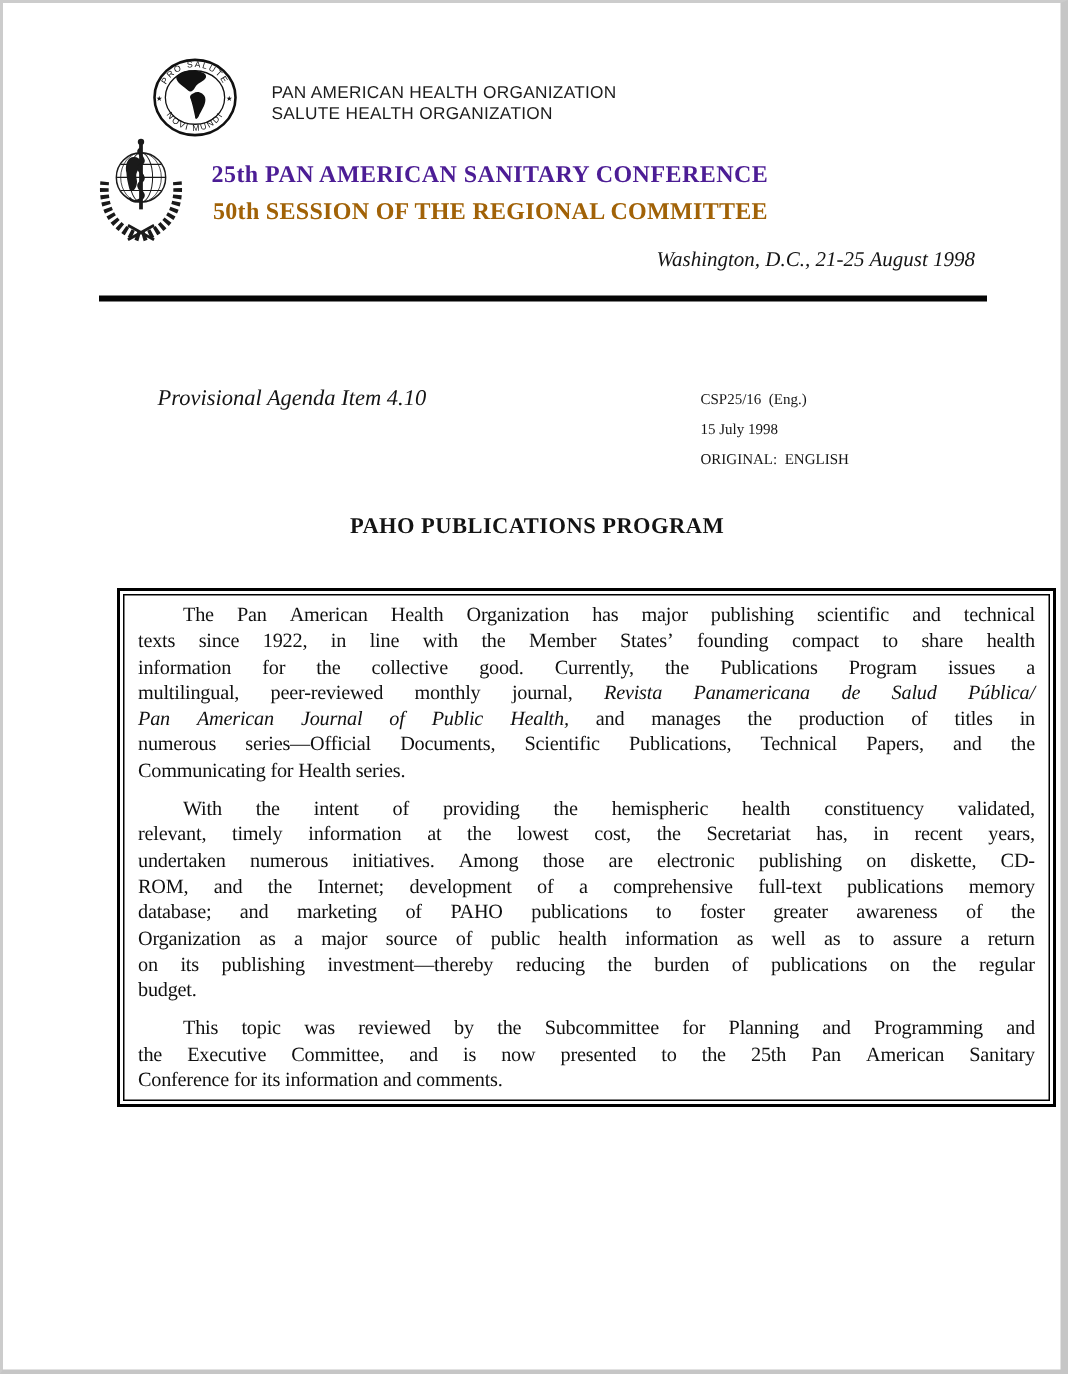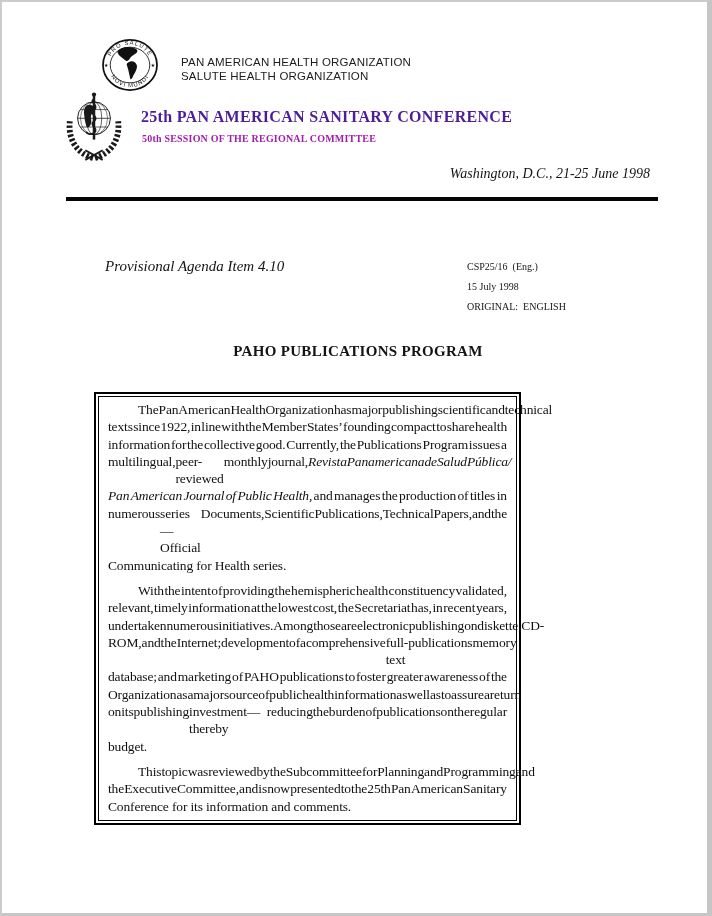--- a/index.html
+++ b/index.html
@@ -31,41 +31,41 @@
     color: #1c1c1c; letter-spacing: 0.2px;
   }
   .who-emblem { left: 62px; top: 86px; width: 60px; height: 78px; }
   .conf-title {
     left: 139px; top: 106px;
     font-size: 16px; font-weight: bold;
     letter-spacing: 0.3px; white-space: nowrap; color: #4c1d95;
   }
   .conf-sub {
     left: 140px; top: 131px;
-    font-size: 10px; font-weight: bold;
-    letter-spacing: 0.2px; white-space: nowrap; color: #a21caf;
+    font-size: 16px; font-weight: bold;
+    letter-spacing: 0.2px; white-space: nowrap; color: #a16207;
   }
   .date-line {
     right: 57px; top: 164px;
     font-style: italic; font-size: 14px; white-space: nowrap;
   }
   .header-rule { left: 64px; top: 195px; width: 592px; height: 4px; background: #050505; }
 
   
   .agenda-item { left: 103px; top: 256px; font-style: italic; font-size: 15px; white-space: nowrap; }
   .doc-ref { left: 465px; top: 255px; font-size: 10px; line-height: 20px; }
   .doc-ref div { white-space: pre; }
   .doc-heading {
     left: 0; top: 341px; width: 712px;
     text-align: center; font-weight: bold; font-size: 15px; letter-spacing: 0.3px;
   }
 
   
   .doc-box {
-    left: 92px; top: 390px; width: 427px;
+    left: 76px; top: 390px; width: 626px;
     box-sizing: border-box;
     border: 2px solid #000; padding: 2px;
     background: #fff;
   }
   .doc-box-inner { border: 1px solid #000; padding: 4px 9px 5px 9px; }
   .box-text {
     font-size: 13.5px; line-height: 17.3px;
     letter-spacing: -0.15px; color: #101010;
   }
   .para + .para { margin-top: 8px; }
@@ -114,21 +114,21 @@
     <ellipse cx="31" cy="30" rx="14" ry="17" fill="none" stroke="#1a1a1a" stroke-width="0.55"></ellipse>
     <path d="M23,17 c3,-2 7,-1 8,2 c1,3 -2,5 -3,8 c-1,3 1,5 0,8 c-1,4 -4,6 -5,3 c-1,-4 -2,-8 -2,-11 c-1,-4 0,-8 2,-10 z" fill="#1a1a1a"></path>
     <line x1="31" y1="6" x2="31" y2="52" stroke="#1a1a1a" stroke-width="2.6"></line>
     <circle cx="31" cy="5.5" r="2.2" fill="#1a1a1a"></circle>
     <path d="M31,10 c-6,3 6,7 0,11 c-6,4 6,8 0,12 c-6,4 6,8 0,12 c-4,2.6 -7,1 -8,-1" fill="none" stroke="#1a1a1a" stroke-width="1.8"></path>
   </svg>
 
   <div class="abs conf-title">25th PAN AMERICAN SANITARY CONFERENCE</div>
   <div class="abs conf-sub">50th SESSION OF THE REGIONAL COMMITTEE</div>
 
-  <div class="abs date-line">Washington, D.C., 21-25 June 1998</div>
+  <div class="abs date-line">Washington, D.C., 21-25 August 1998</div>
 
   <div class="abs header-rule"></div>
 
   <div class="abs agenda-item">Provisional Agenda Item 4.10</div>
   <div class="abs doc-ref">
     <div>CSP25/16  (Eng.)</div>
     <div>15 July 1998</div>
     <div>ORIGINAL:  ENGLISH</div>
   </div>
 

